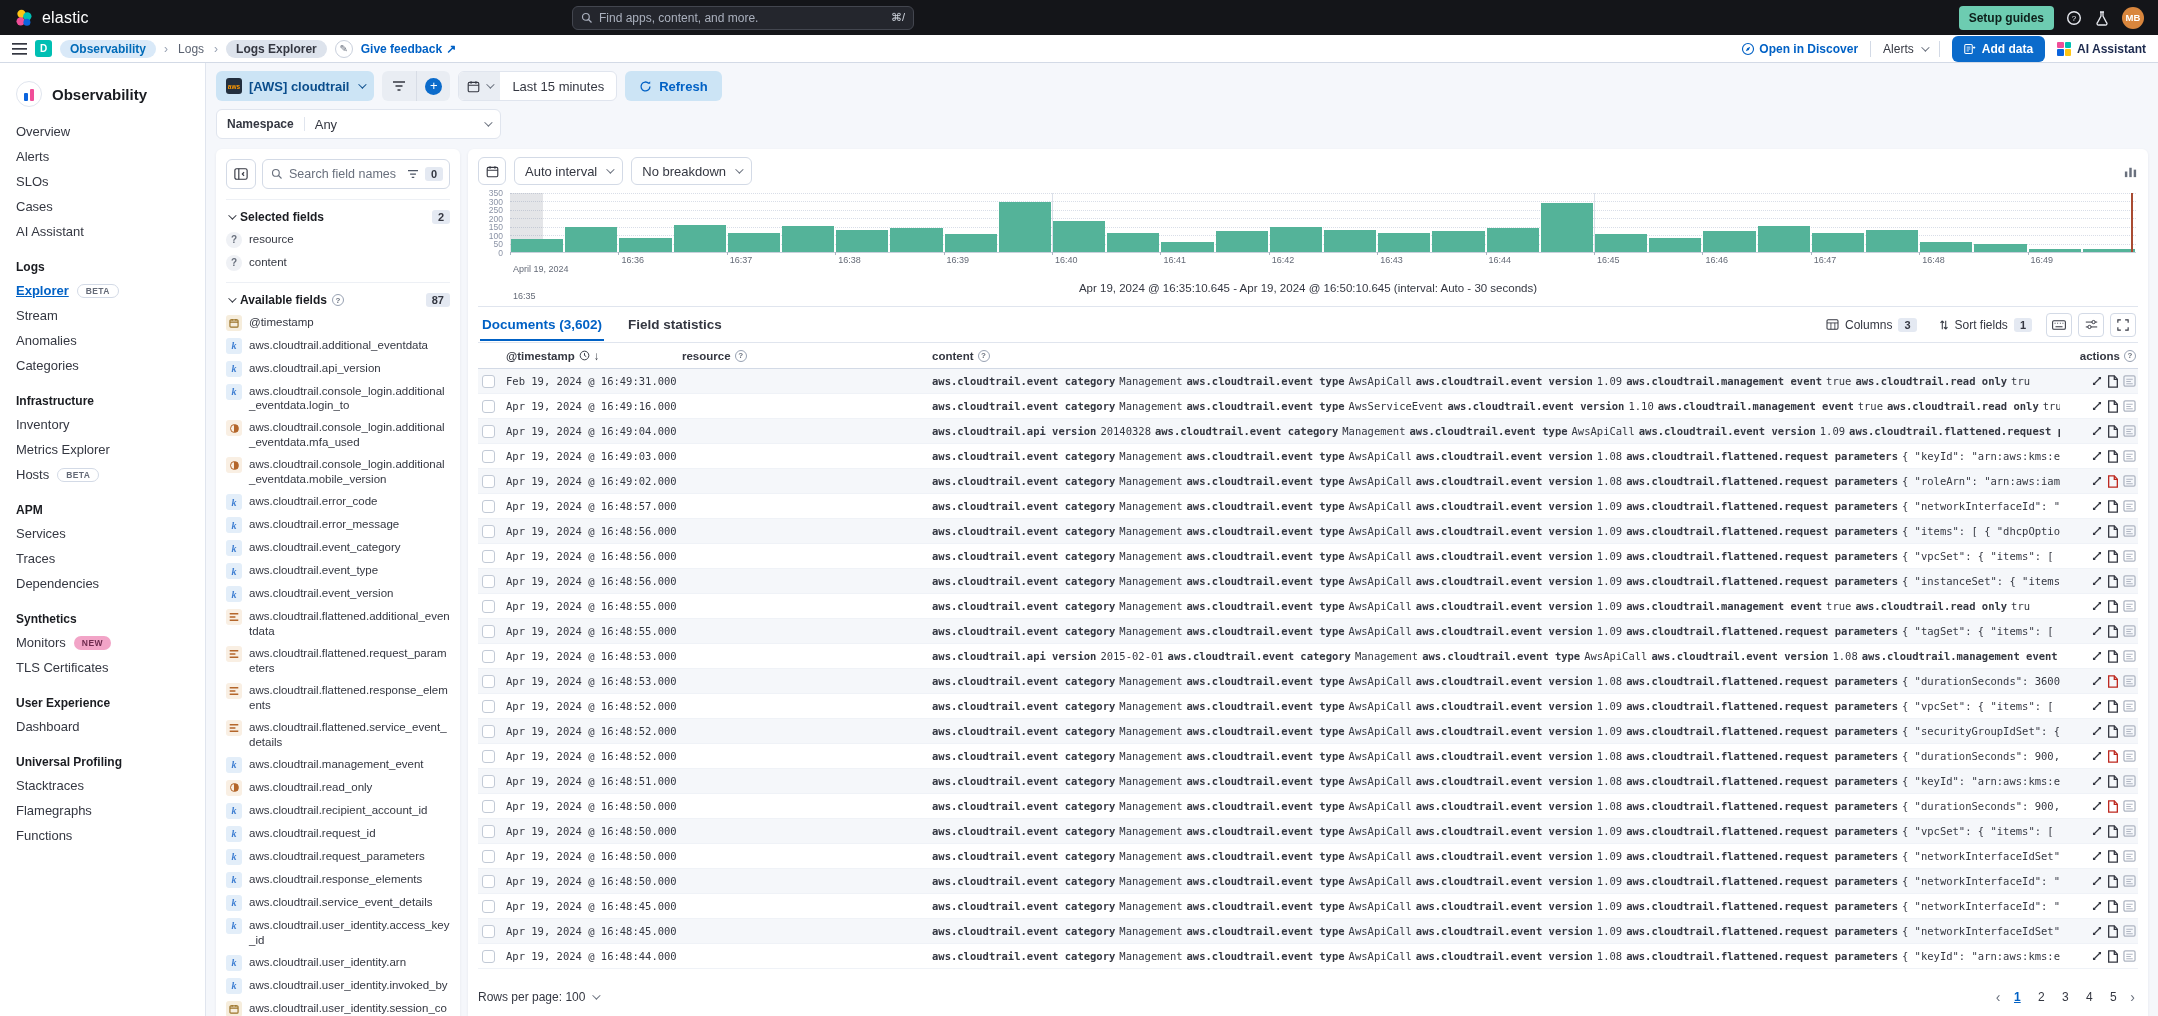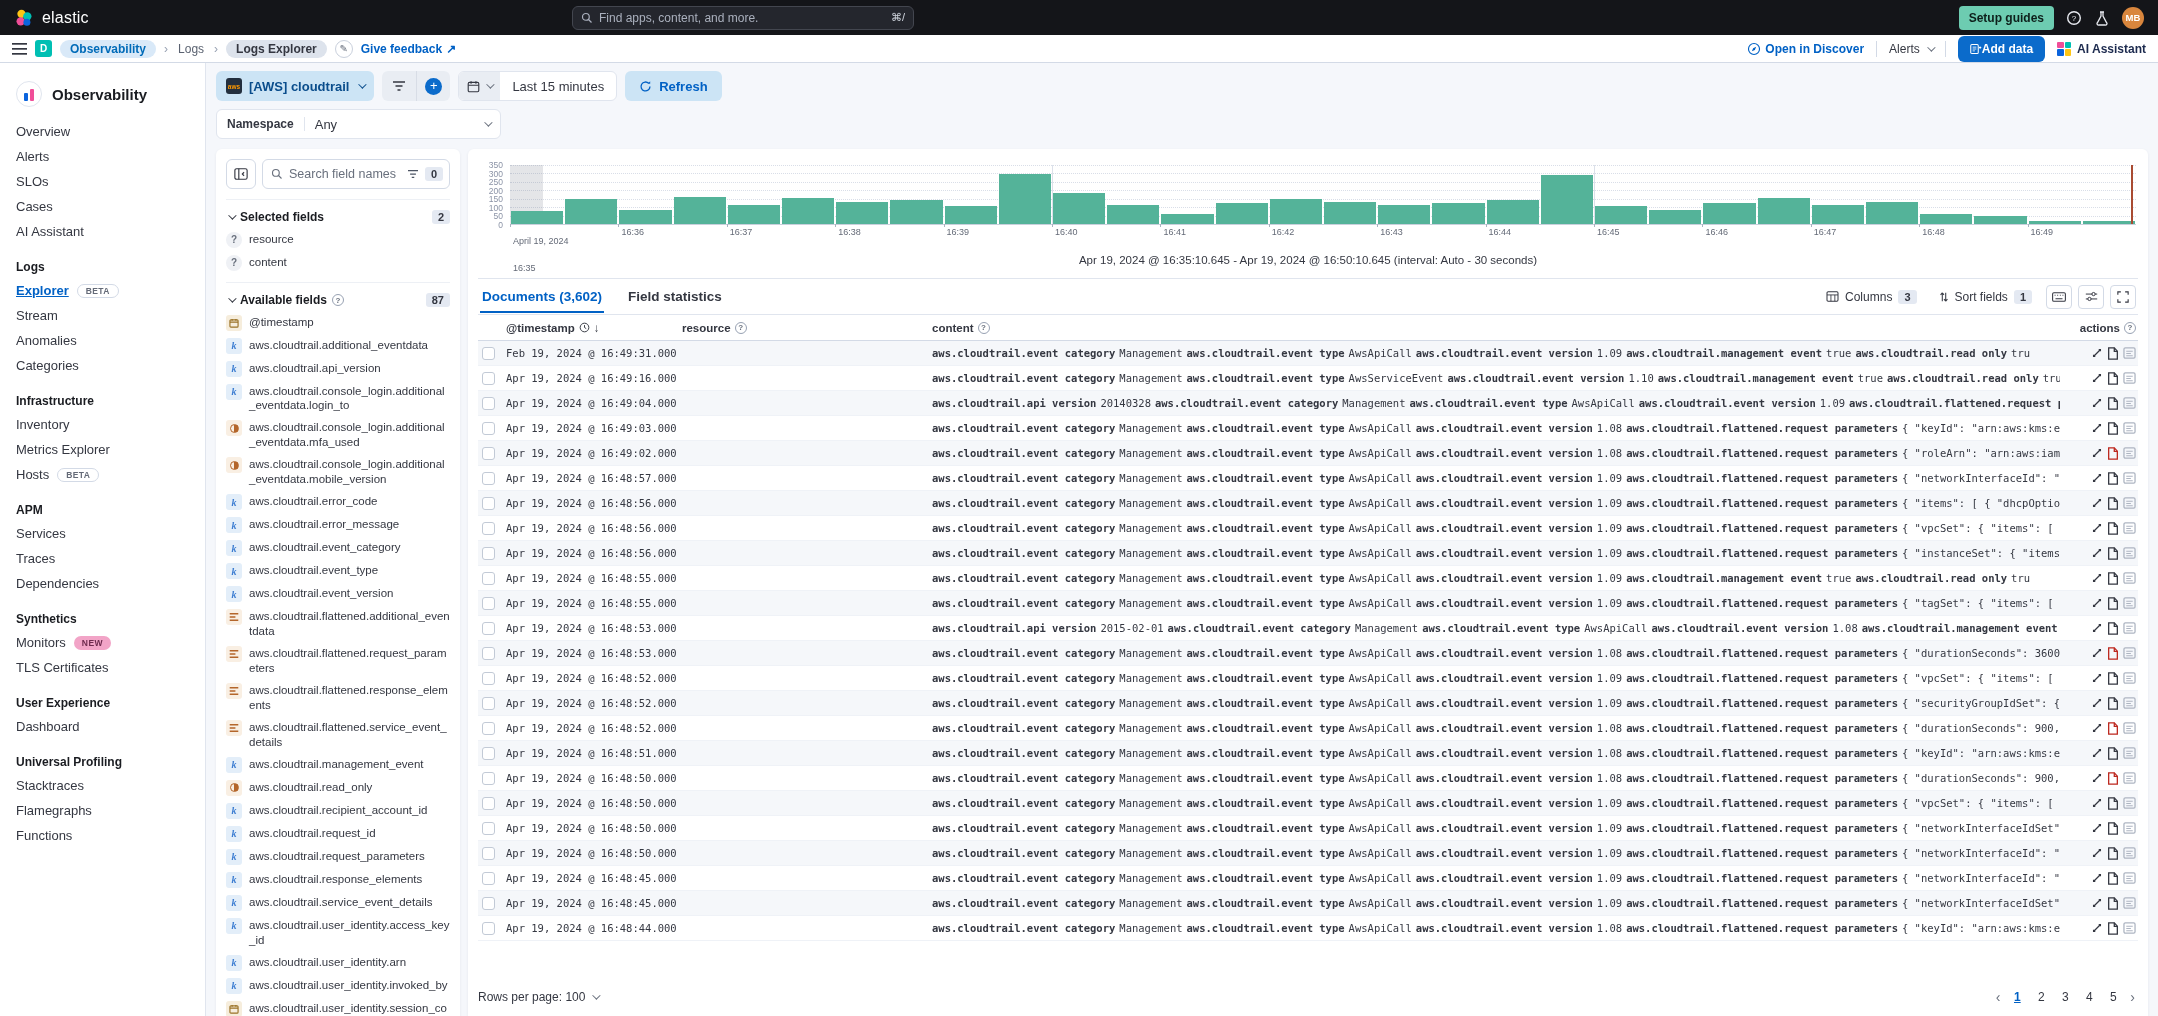--- a/index.html
+++ b/index.html
@@ -32,21 +32,21 @@
   .crumb-plain { color:#5a6270; font-weight:400; padding:2px 2px; }
   .crumb-last { background:#DDE3EC; color:#343741; }
   .crumb-sep { color:#98A2B3; font-size:12px; }
   .fb-circle { width:18px; height:18px; border-radius:50%; border:1px solid #C9D0DC; color:#69707D; font-size:10px;
     display:flex; align-items:center; justify-content:center; }
   a.blue-link { color:#0061c5; font-weight:600; text-decoration:none; display:inline-flex; gap:4px; align-items:center; cursor:pointer; }
   .crumb-right { margin-left:auto; display:flex; align-items:center; gap:12px; }
   .vdiv { width:1px; height:16px; background:#D3DAE6; }
   .alerts-lbl { color:#343741; font-weight:500; display:flex; align-items:center; gap:5px; cursor:pointer; }
   .adddata-btn { background:#0B6BCB; color:#fff; border:none; border-radius:6px; height:26px; padding:0 12px; font-size:12px;
-    font-weight:600; display:flex; align-items:center; font-family:"Liberation Sans",sans-serif; cursor:pointer; }
+    font-weight:600; display:flex; align-items:center; gap:6px; font-family:"Liberation Sans",sans-serif; cursor:pointer; }
   .ai-btn { display:flex; align-items:center; gap:6px; font-weight:600; color:#1c2a4e; cursor:pointer; }
   .ai-logo { width:14px; height:14px; display:grid; grid-template-columns:1fr 1fr; grid-template-rows:1fr 1fr; gap:1px; }
   .ai-logo i { border-radius:1px; }
 
   
   .app { display:flex; height:953px; }
   .appnav { width:206px; background:#fff; border-right:1px solid #E0E5EE; padding:14px 0 0; overflow:hidden; flex:none; }
   .appnav-header { display:flex; align-items:center; gap:10px; padding:4px 16px 12px; }
   .obs-logo { width:26px; height:26px; border-radius:50%; border:1px solid #E0E5EE; display:flex; align-items:flex-end; justify-content:center; gap:2px; padding-bottom:5px; }
   .obs-logo i { width:4px; border-radius:1px; display:block; }
@@ -591,20 +591,43 @@
                 </svg>
               </span>
               <span class="fname">aws.cloudtrail.user_identity.session_context.creation_date</span>
             </div>
           </div>
 
       </section>
 
       <section class="results-panel">
 
+        <div class="chart-toolbar">
+          <span class="sm-btn ic-only">
+            <svg width="13" height="13" viewBox="0 0 16 16">
+                <rect x="1.5" y="3" width="13" height="11.5" rx="1.5" fill="none" stroke="#343741" stroke-width="1.4"></rect>
+                <path d="M1.5 6.5h13M5 1.5v3M11 1.5v3" stroke="#343741" stroke-width="1.4"></path>
+              </svg>
+          </span>
+          <span class="sm-btn">
+            <span>Auto interval</span>
+            <span class="chev" style="color:#69707D"></span>
+          </span>
+          <span class="sm-btn">
+            <span>No breakdown</span>
+            <span class="chev" style="color:#69707D"></span>
+          </span>
+          <span class="chart-settings">
+            <svg width="15" height="15" viewBox="0 0 16 16">
+                <rect x="2" y="8" width="2.6" height="6" fill="currentColor"></rect>
+                <rect x="6.7" y="4" width="2.6" height="10" fill="currentColor"></rect>
+                <rect x="11.4" y="6" width="2.6" height="8" fill="currentColor"></rect>
+              </svg>
+          </span>
+        </div>
 
         <div class="chart-area">
           <div class="yaxis" id="yaxis">
               <span style="top: 100%;">0</span>
               <span style="top: 85.7143%;">50</span>
               <span style="top: 71.4286%;">100</span>
               <span style="top: 57.1429%;">150</span>
               <span style="top: 42.8571%;">200</span>
               <span style="top: 28.5714%;">250</span>
               <span style="top: 14.2857%;">300</span>

